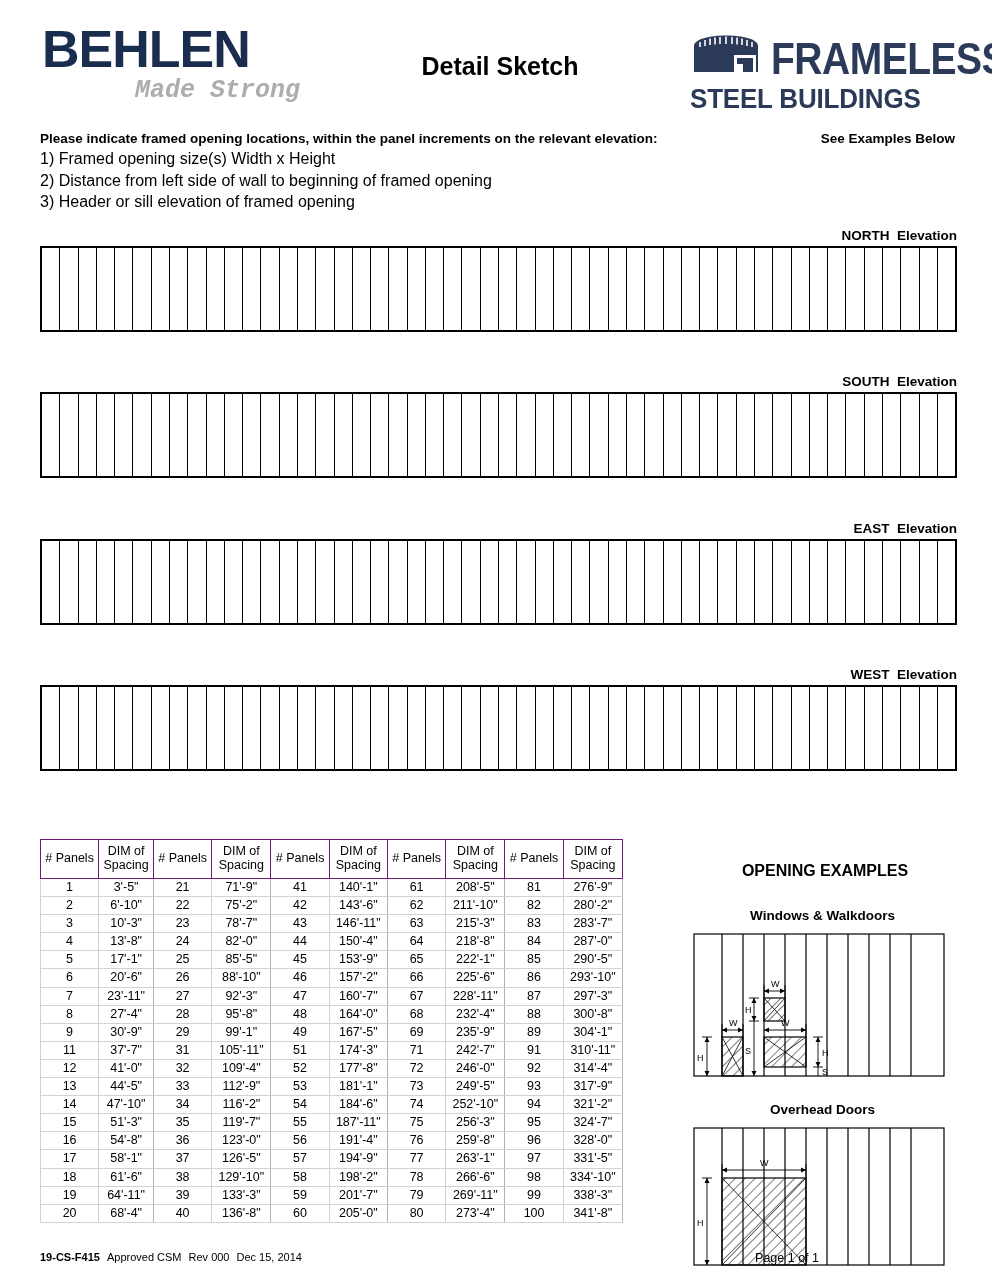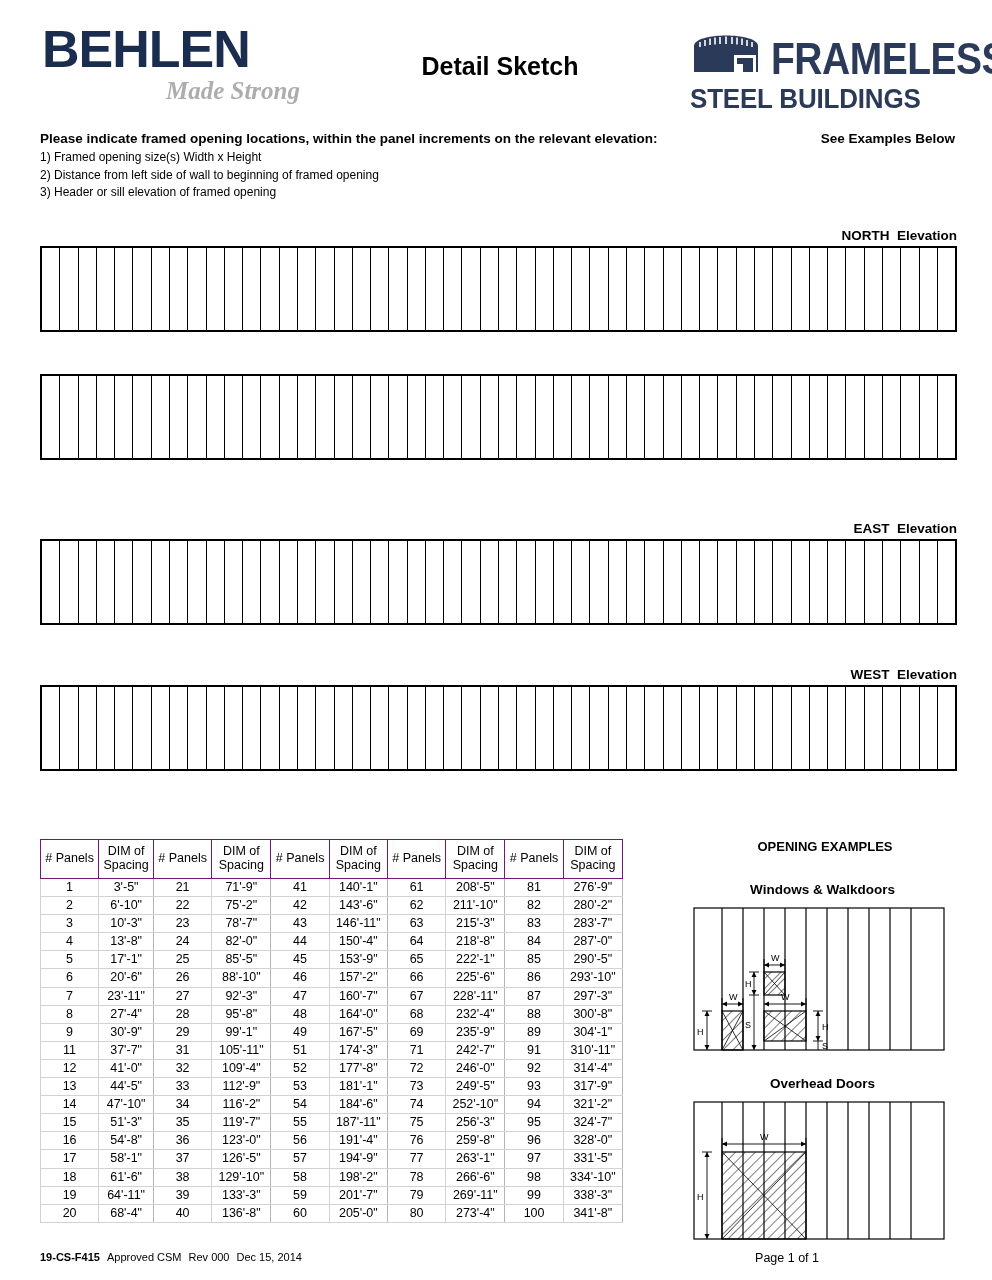--- a/index.html
+++ b/index.html
@@ -30,21 +30,21 @@
   }
   .logo-behlen .word {
     font-family: "Liberation Sans", sans-serif;
     font-weight: bold;
     font-size: 52px;
     letter-spacing: -1px;
     color: #1b2d4f;
     line-height: 0.98;
   }
   .logo-behlen .tag {
-    font-family: Liberation Serif, serif;
+    font-family: Liberation Mono, monospace;
     font-weight: bold;
     font-size: 25px;
     color: #adadad;
     text-align: right;
     width: 258px;
     line-height: 1.1;
     margin-top: 2px;
     font-style: italic;
     letter-spacing: 0px;
   }
@@ -101,21 +101,21 @@
     position: relative;
     margin-bottom: 4px;
   }
   .instr-head .see-ex {
     position: absolute;
     right: 0; top: 0;
     font-weight: bold;
     font-size: 13.5px;
   }
   .instr-line {
-    font-size: 12px;
+    font-size: 16px;
     margin-bottom: 3.5px;
   }
 
   
   .elev-block { position: absolute; left: 40px; width: 917px; text-align: right; }
   .elev-label {
     font-weight: bold;
     font-size: 13.5px;
     margin-bottom: 3px;
     white-space: pre;
@@ -178,24 +178,25 @@
   table.spacing { border: 1px solid #9a9a9a; }
 
   
   .examples {
     position: absolute;
     left: 690px; top: 839px;
     width: 270px;
   }
   .ex-title {
     font-weight: bold;
-    font-size: 13px;
+    font-size: 16px;
     text-align: center;
     width: 270px;
     margin-bottom: 28px;
+    margin-top: 23px;
   }
   .ex-sub {
     font-weight: bold;
     font-size: 13.5px;
     text-align: center;
     width: 265px;
     margin-bottom: 7px;
   }
   .ex-figure { position: relative; }
   .ex-figure svg { display: block; }
@@ -322,20 +323,21 @@
       <div class="cell"></div>
       <div class="cell"></div>
       <div class="cell"></div>
       <div class="cell"></div>
       <div class="cell"></div>
       <div class="cell"></div>
     </div>
 </div>
 
 <div class="elev-block" style="top:374px;">
+  <div class="elev-label">SOUTH  Elevation</div>
   <div class="elev-grid">
       <div class="cell"></div>
       <div class="cell"></div>
       <div class="cell"></div>
       <div class="cell"></div>
       <div class="cell"></div>
       <div class="cell"></div>
       <div class="cell"></div>
       <div class="cell"></div>
       <div class="cell"></div>

